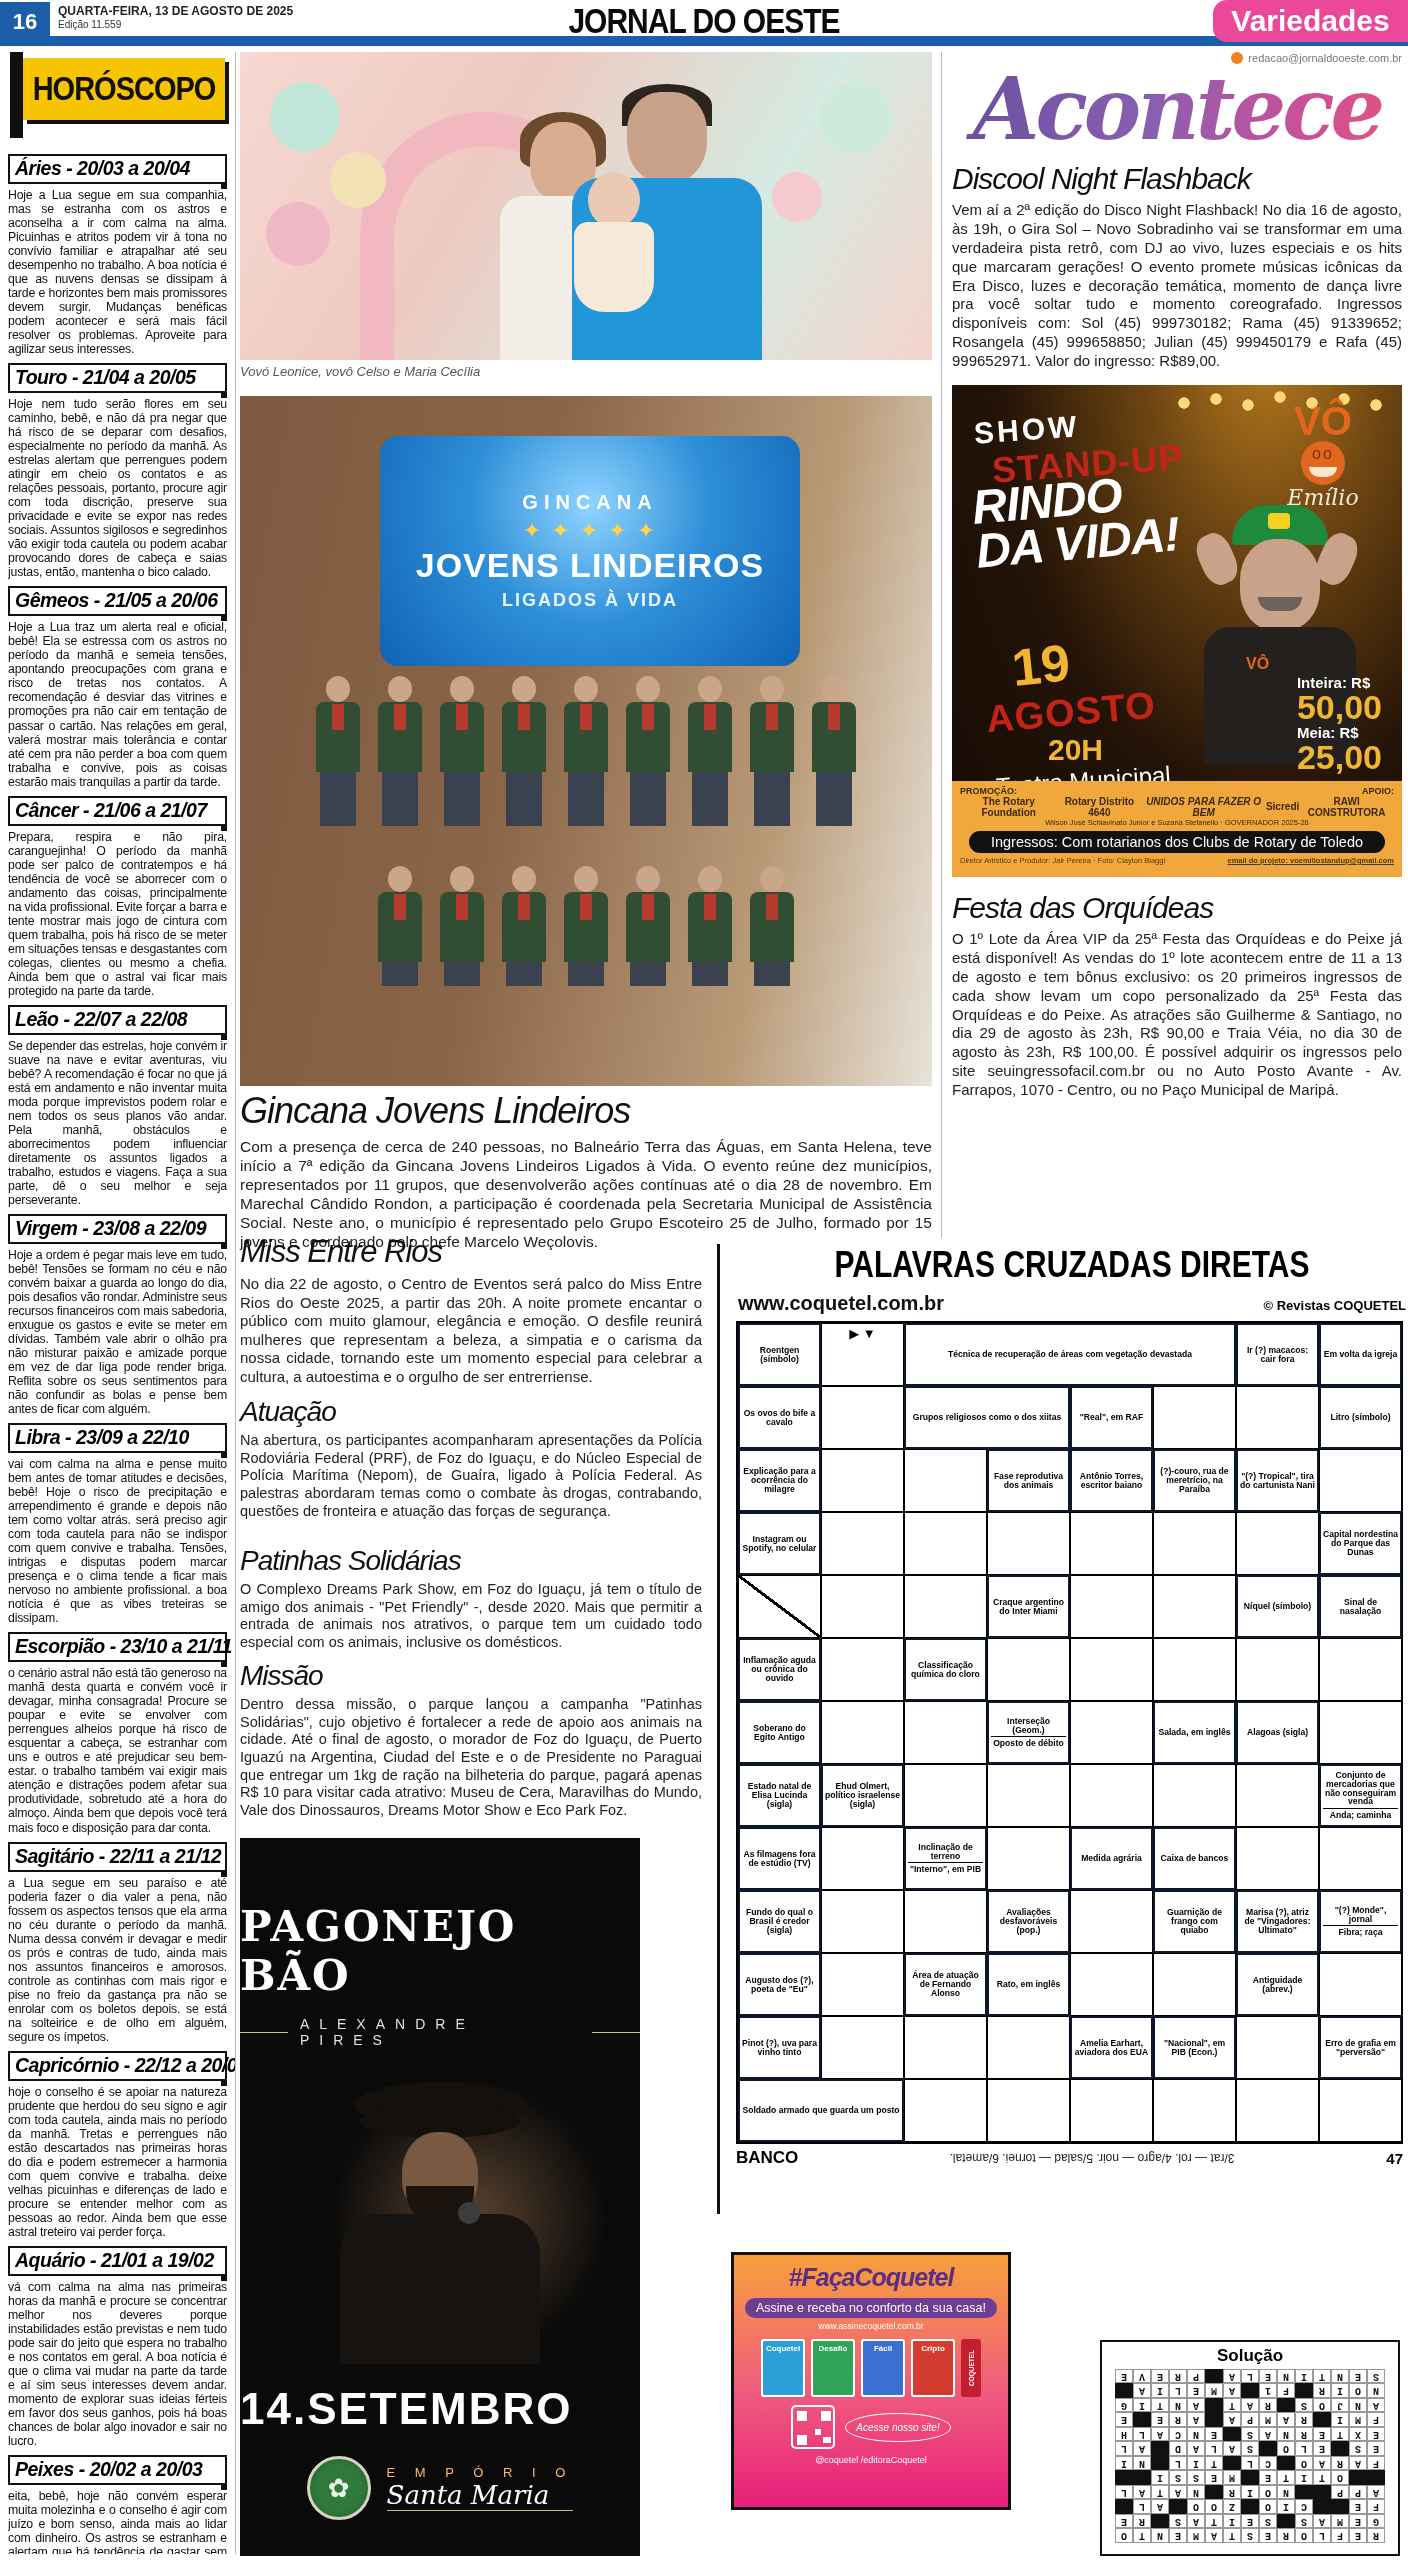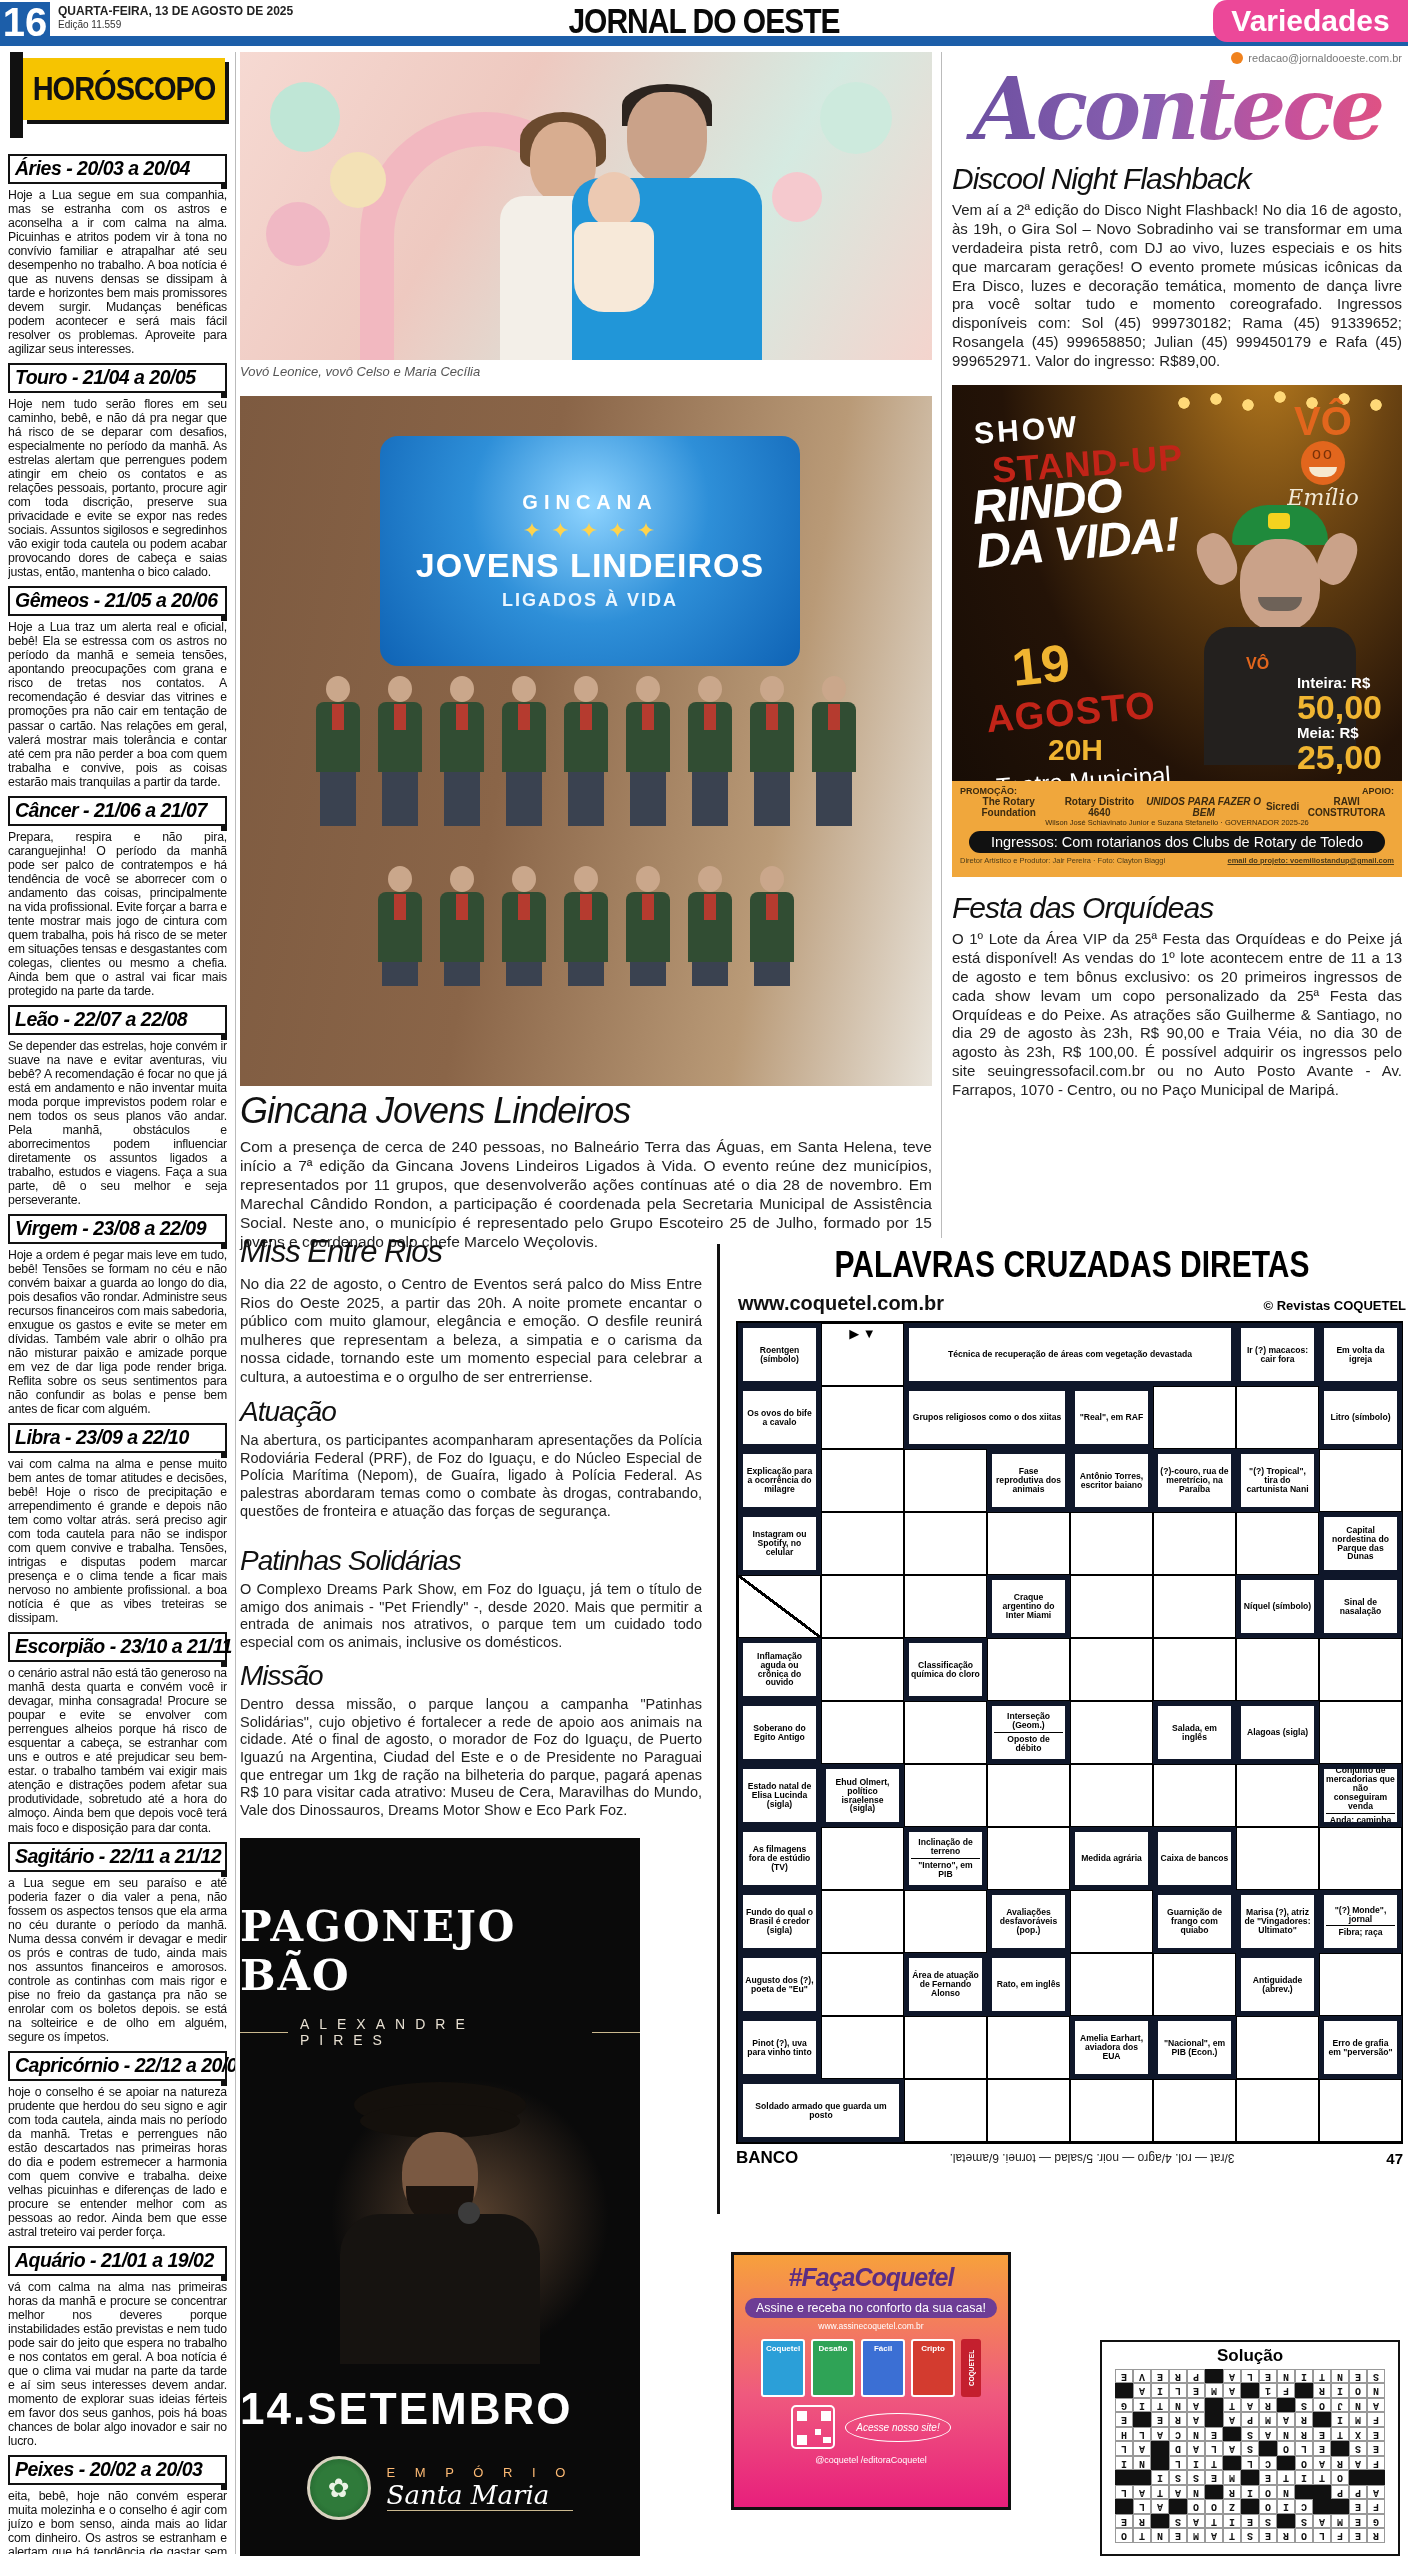--- a/index.html
+++ b/index.html
@@ -4,21 +4,21 @@
 <style>
   * { margin:0; padding:0; box-sizing:border-box; }
   html,body { background:#e8e8e8; }
   body { font-family:"Liberation Sans", sans-serif; }
   #page { position:relative; width:1408px; height:2560px; background:#fff; margin:0 auto; overflow:hidden; }
 
   
   #header { position:absolute; left:0; top:0; width:1408px; height:48px; background:#fff; }
   #header .blue-bar { position:absolute; left:0; top:36px; width:1408px; height:10px; background:#1c5ea9; }
   #pagenum { position:absolute; left:0; top:2px; width:50px; height:40px; background:#1c5ea9; color:#fff;
-             font-size:40px; font-weight:bold; display:flex; align-items:center; justify-content:center; }
+             font-size:22px; font-weight:bold; display:flex; align-items:center; justify-content:center; }
   #dateline { position:absolute; left:58px; top:5px; line-height:1.15; }
   #dateline .d1 { font-size:12px; font-weight:bold; color:#222; }
   #dateline .d2 { font-size:10px; color:#333; }
   #masthead { position:absolute; left:0; right:0; top:4px; text-align:center; font-size:30px; font-weight:bold;
               letter-spacing:-1px; color:#0a0a0a; transform:scaleY(1.15); }
   #section-badge { position:absolute; right:0; top:0; width:195px; height:42px; background:#ec4899; border-radius:14px 0 0 14px;
                    color:#fff; font-size:30px; font-weight:bold; display:flex; align-items:center; justify-content:center; }
 
   
   #hcol { position:absolute; left:8px; top:52px; width:228px; height:2502px; border-right:1px solid #bbb;
@@ -174,21 +174,21 @@
   #orquideas .art-body { font-size:15px; line-height:1.26; margin-top:5px; }
 
   
   #cwblock { position:absolute; left:717px; top:1244px; width:691px; height:970px; border-left:3px solid #111; padding-left:16px; }
   #cw-title { text-align:center; font-size:30px; font-weight:bold; letter-spacing:0; transform:scaleY(1.2); margin-top:4px; }
   #cw-meta { display:flex; justify-content:space-between; align-items:baseline; margin:10px 2px 6px; }
   #cw-site { font-size:20px; font-weight:bold; color:#111; }
   #cw-copy { font-size:13px; font-weight:bold; }
   #cw-grid { display:grid; grid-template-columns:repeat(8,83px); grid-auto-rows:63px; border:2.5px solid #000; width:667px; background:#fff; }
   .cw-cell { border:1px solid #000; }
-  .cw-clue { border:5px solid #0f172a; display:flex; flex-direction:column; align-items:center; justify-content:center;
+  .cw-clue { border:2px solid #0f172a; display:flex; flex-direction:column; align-items:center; justify-content:center;
              text-align:center; font-size:8.6px; font-weight:bold; line-height:1.04; padding:1px 2px; overflow:hidden; }
   .cw-clue .sub { border-top:1px solid #000; margin-top:2px; padding-top:2px; width:100%; }
   .cw-arrows { border:1px solid #000; font-size:13px; display:flex; align-items:flex-start; justify-content:center; gap:4px; padding-top:2px; }
   .cw-diag { border:1px solid #000;
              background:linear-gradient(to top right, #fff 48.5%, #000 48.5%, #000 51.5%, #fff 51.5%); }
   #cw-banco { display:flex; align-items:center; gap:20px; width:667px; margin-top:4px; }
   #cw-banco .b1 { font-size:17px; font-weight:bold; }
   #cw-banco .b2 { flex:1; font-size:12px; transform:rotate(180deg); color:#222; text-align:center; }
   #cw-banco .b3 { font-size:15px; font-weight:bold; }
 

